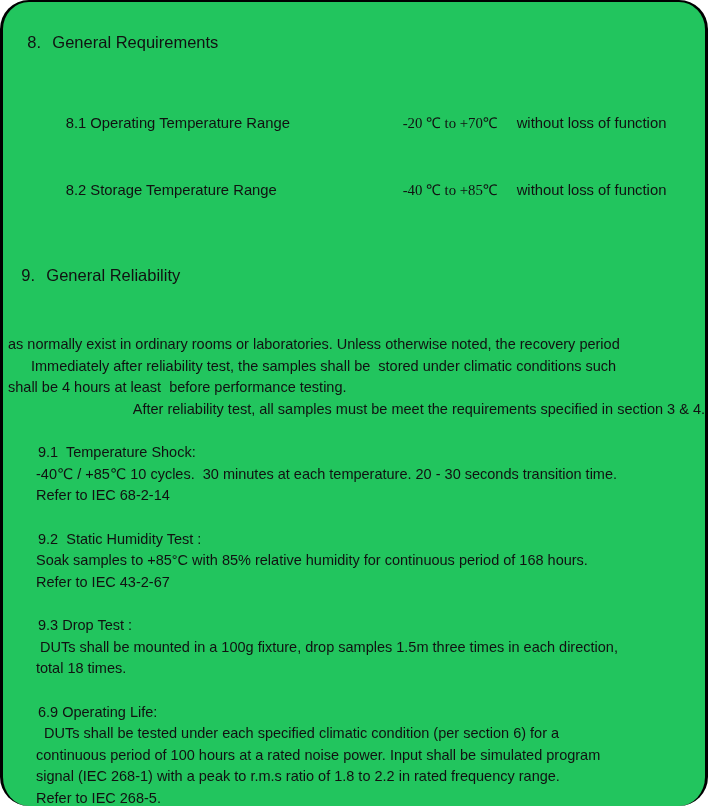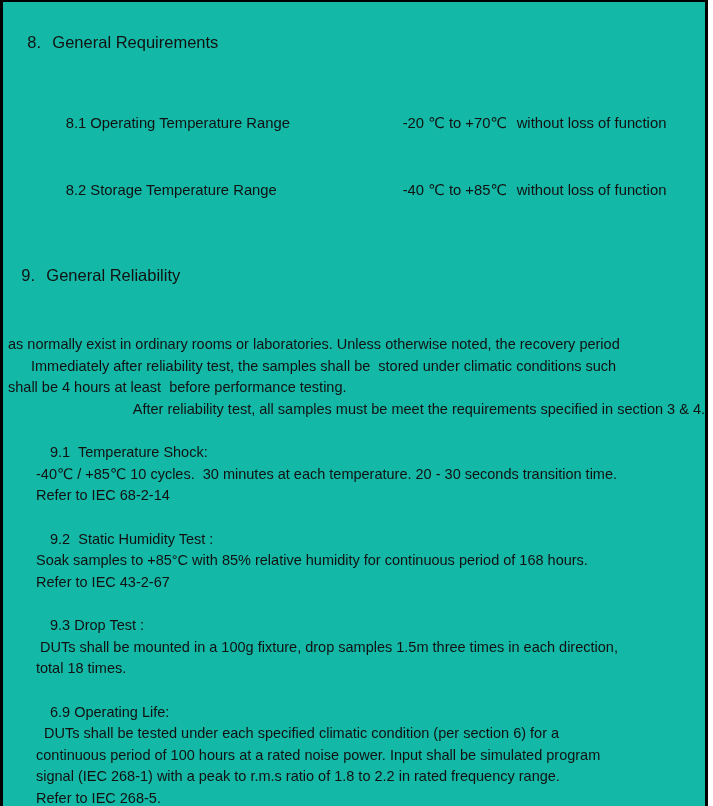--- a/index.html
+++ b/index.html
@@ -7,25 +7,26 @@
     width: 713px;
     background: #ffffff;
     font-family: "Liberation Sans", "DejaVu Sans", sans-serif;
     color: #111111;
   }
   .page {
     position: relative;
     width: 708px;
     height: 806px;
     margin-left: 0;
-    background: #14b8a6;
+    background: #22c55e;
     border-top: 2px solid #000000;
     border-left: 3px solid #000000;
     border-right: 3px solid #000000;
     overflow: hidden;
+    border-radius: 29px;
   }
   .sec-head {
     font-size: 16.5px;
     line-height: 20px;
     white-space: pre;
   }
   .sec8-head { margin-top: 10px; padding-left: 6px; }
   .sec9-head { margin-top: 21px; padding-left: 0; }
   .sec-num {
     display: inline-block;
@@ -38,40 +39,40 @@
     line-height: 22.5px;
   }
   .spec-row { white-space: pre; }
   .spec-label {
     display: inline-block;
     width: 337px;
   }
   .spec-range {
     display: inline-block;
     width: 114px;
+    font-family: Liberation Serif, serif;
   }
   .intro {
     margin-top: 29px;
     margin-left: 5px;
     font-size: 14.5px;
     line-height: 21.5px;
   }
   .line { white-space: pre; }
   .indent1 { padding-left: 23px; }
   .indent2 { padding-left: 20px; text-align: right; }
   .subsection {
     margin-top: 22px;
     margin-left: 33px;
     font-size: 14.5px;
     line-height: 21.5px;
   }
   .sub-head {
     padding-left: 2px;
     white-space: pre;
-    margin-left: 12px;
   }
 </style>
 </head>
 <body>
 
 <div class="page">
 
   <div class="sec-head sec8-head">
     <span class="sec-num">8.</span><span>General Requirements</span>
   </div>

